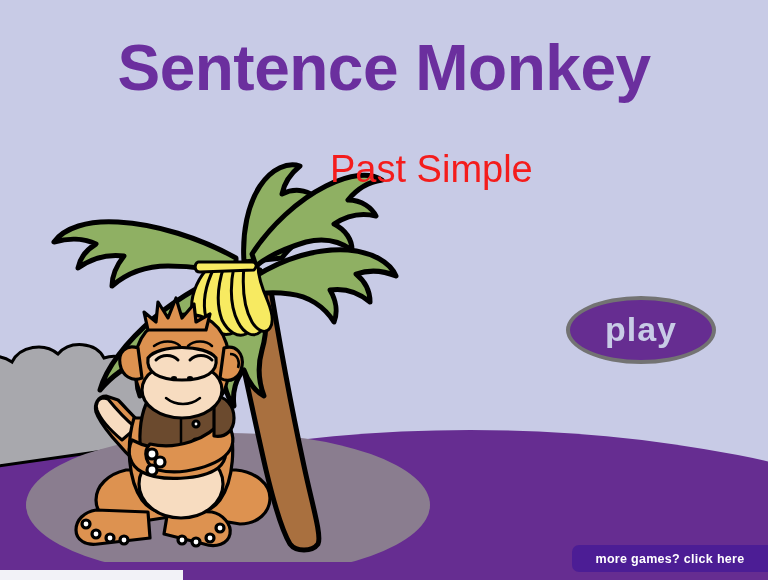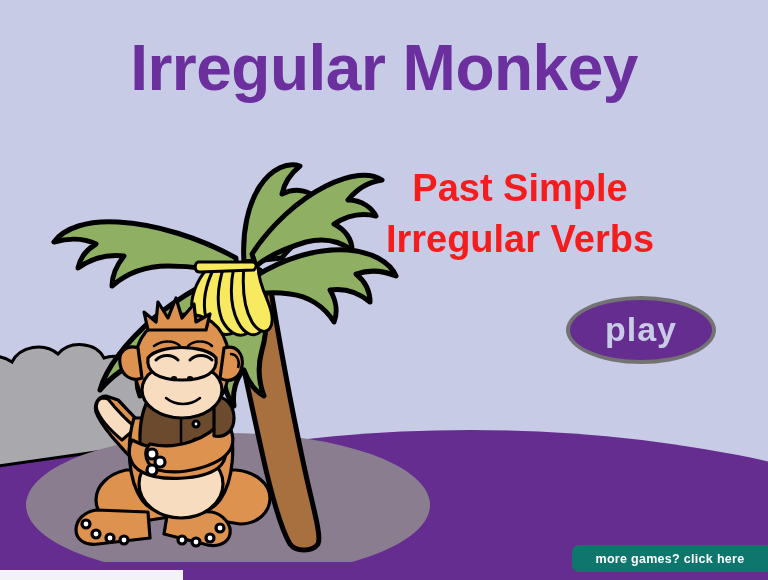--- a/index.html
+++ b/index.html
@@ -24,25 +24,24 @@
     text-align:center;
     font-size:64px; font-weight:bold;
     letter-spacing:-0.5px;
     color:#6b2f9e;
     line-height:1.02;
     white-space:nowrap;
   }
   
   #subtitle {
     position:absolute; left:330px; top:144px; width:380px;
-    text-align:center;
+    text-align:left;
     color:#f41c1c;
-    font-size:38px; font-weight:bold;
+    font-size:38px; font-weight:normal;
     line-height:1.35;
-    margin-top:19px;
   }
   #subtitle .line { display:block; white-space:nowrap; }
 
   
   #play-btn {
     position:absolute; left:566px; top:296px;
     width:150px; height:68px;
     border-radius:50%;
     background:#662d91;
     border:4px solid #737373;
@@ -54,21 +53,21 @@
     font-size:34px; font-weight:bold;
     letter-spacing:1px;
     line-height:1;
     padding-bottom:3px;
   }
 
   
   #more-games-bar {
     position:absolute; right:0; top:545px;
     width:196px; height:27px;
-    background:#0f766e;
+    background:#4c1d95;
     border-radius:7px 0 0 7px;
     display:flex; align-items:center; justify-content:center;
     cursor:pointer;
   }
   #more-games-label {
     color:#ffffff;
     font-size:12.5px;
     font-weight:bold;
     letter-spacing:0.3px;
     white-space:nowrap;
@@ -274,25 +273,24 @@
       <path d="M 154 346 C 162 340 174 340 180 346" fill="none" stroke="#000000" stroke-width="2.5" stroke-linecap="round"></path>
       <path d="M 188 346 C 194 340 206 340 212 346" fill="none" stroke="#000000" stroke-width="2.5" stroke-linecap="round"></path>
 
       <ellipse cx="174" cy="378" rx="3" ry="2" fill="#000000" stroke="none"></ellipse>
       <ellipse cx="190" cy="378" rx="3" ry="2" fill="#000000" stroke="none"></ellipse>
 
       <path d="M 166 398 C 176 406 190 406 200 398" fill="none" stroke="#000000" stroke-width="2.5" stroke-linecap="round"></path>
     </g>
   </svg>
 
-  <h1 id="title">Irregular Monkey</h1>
+  <h1 id="title">Sentence Monkey</h1>
 
   <div id="subtitle">
     <span class="line">Past Simple</span>
-    <span class="line">Irregular Verbs</span>
   </div>
 
   <div id="play-btn">
     <span id="play-label">play</span>
   </div>
 
   <div id="bottom-strip"></div>
   <div id="bottom-white"></div>
   <div id="more-games-bar">
     <span id="more-games-label">more games? click here</span>

